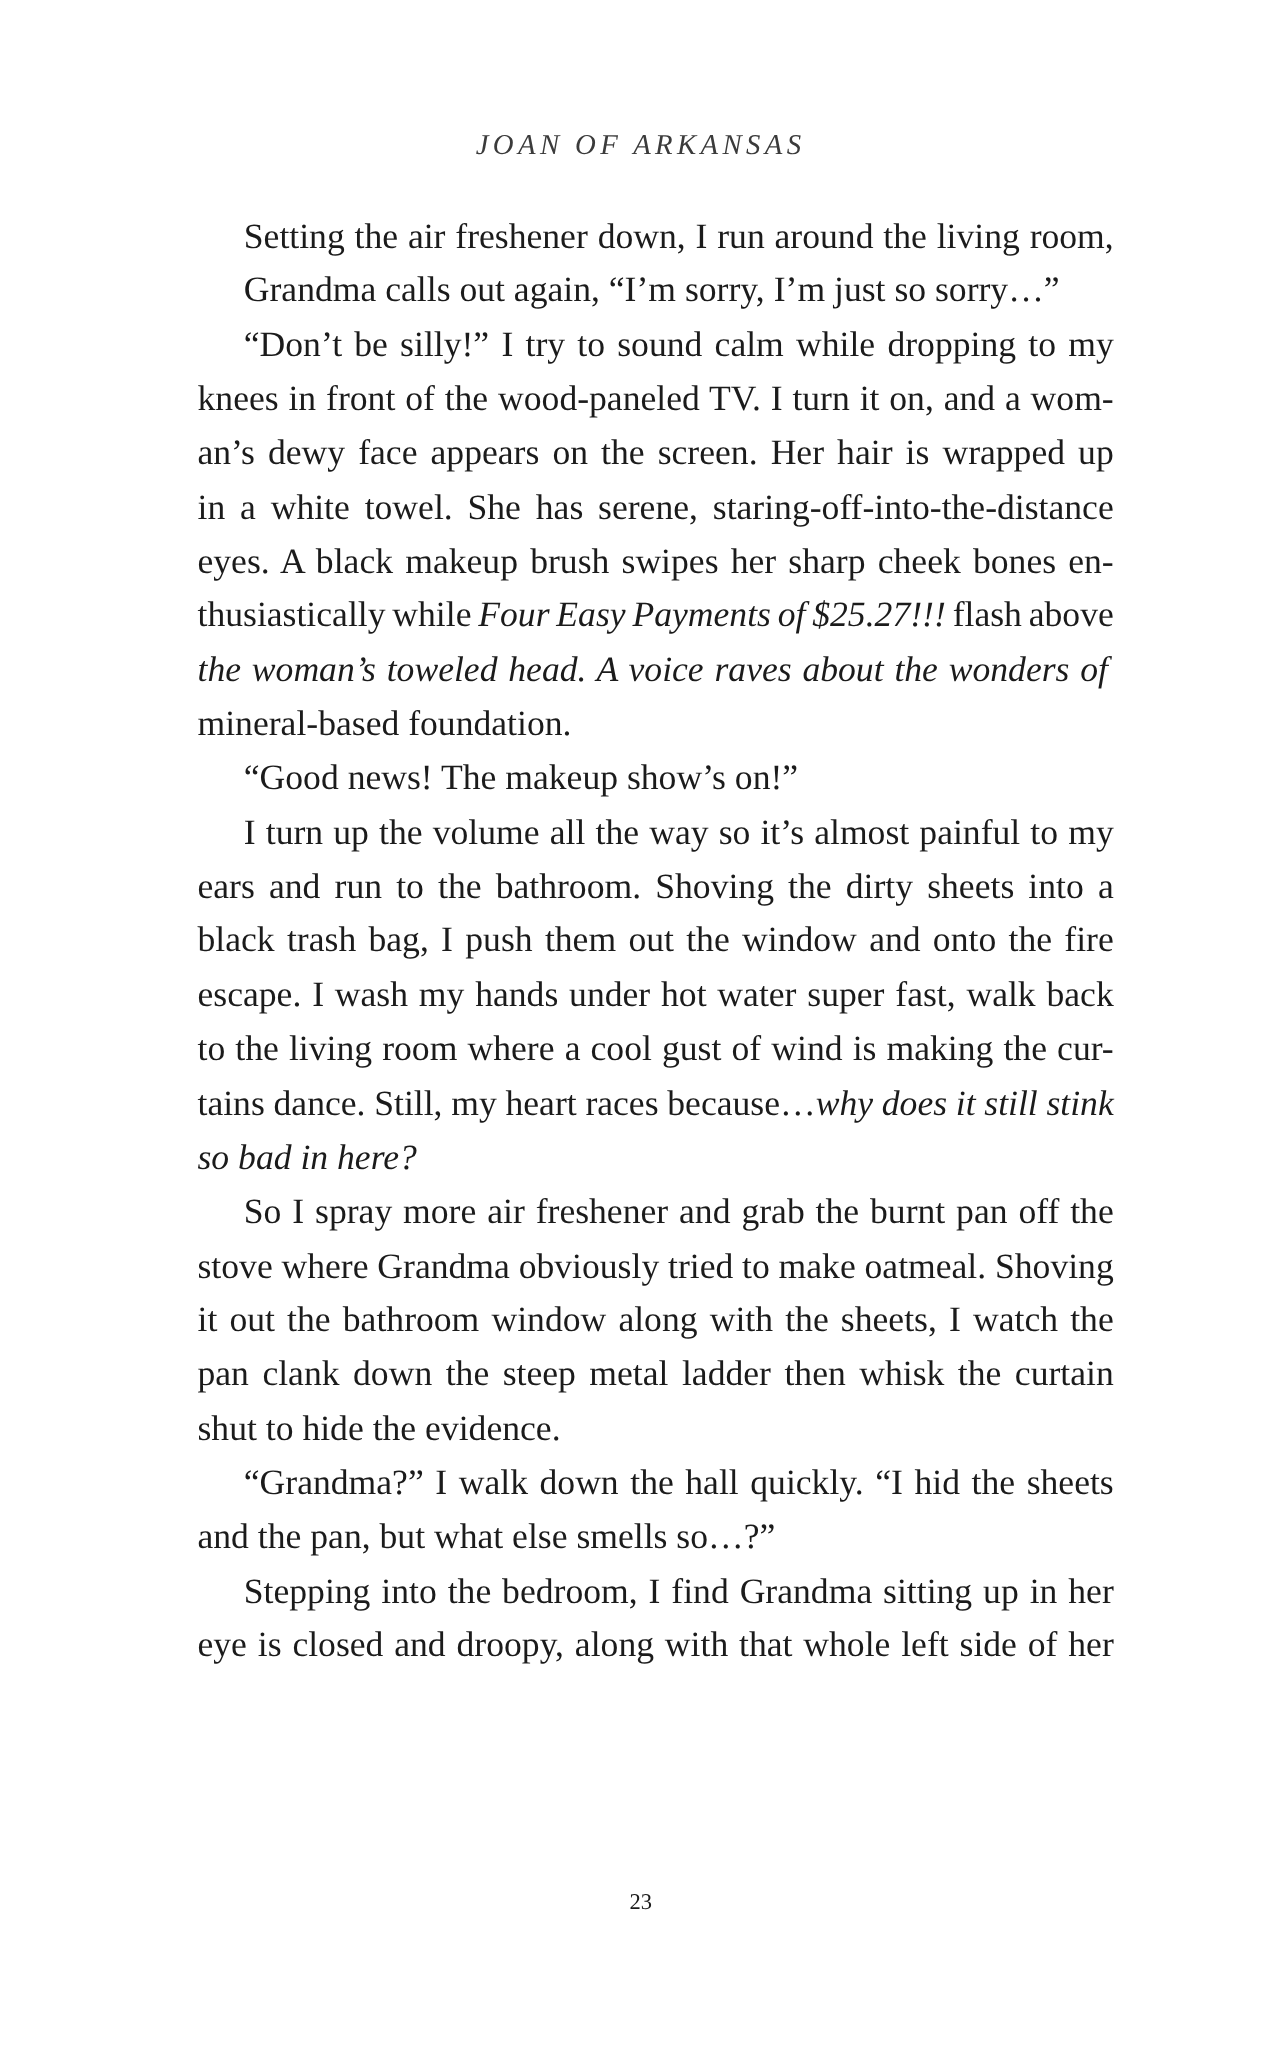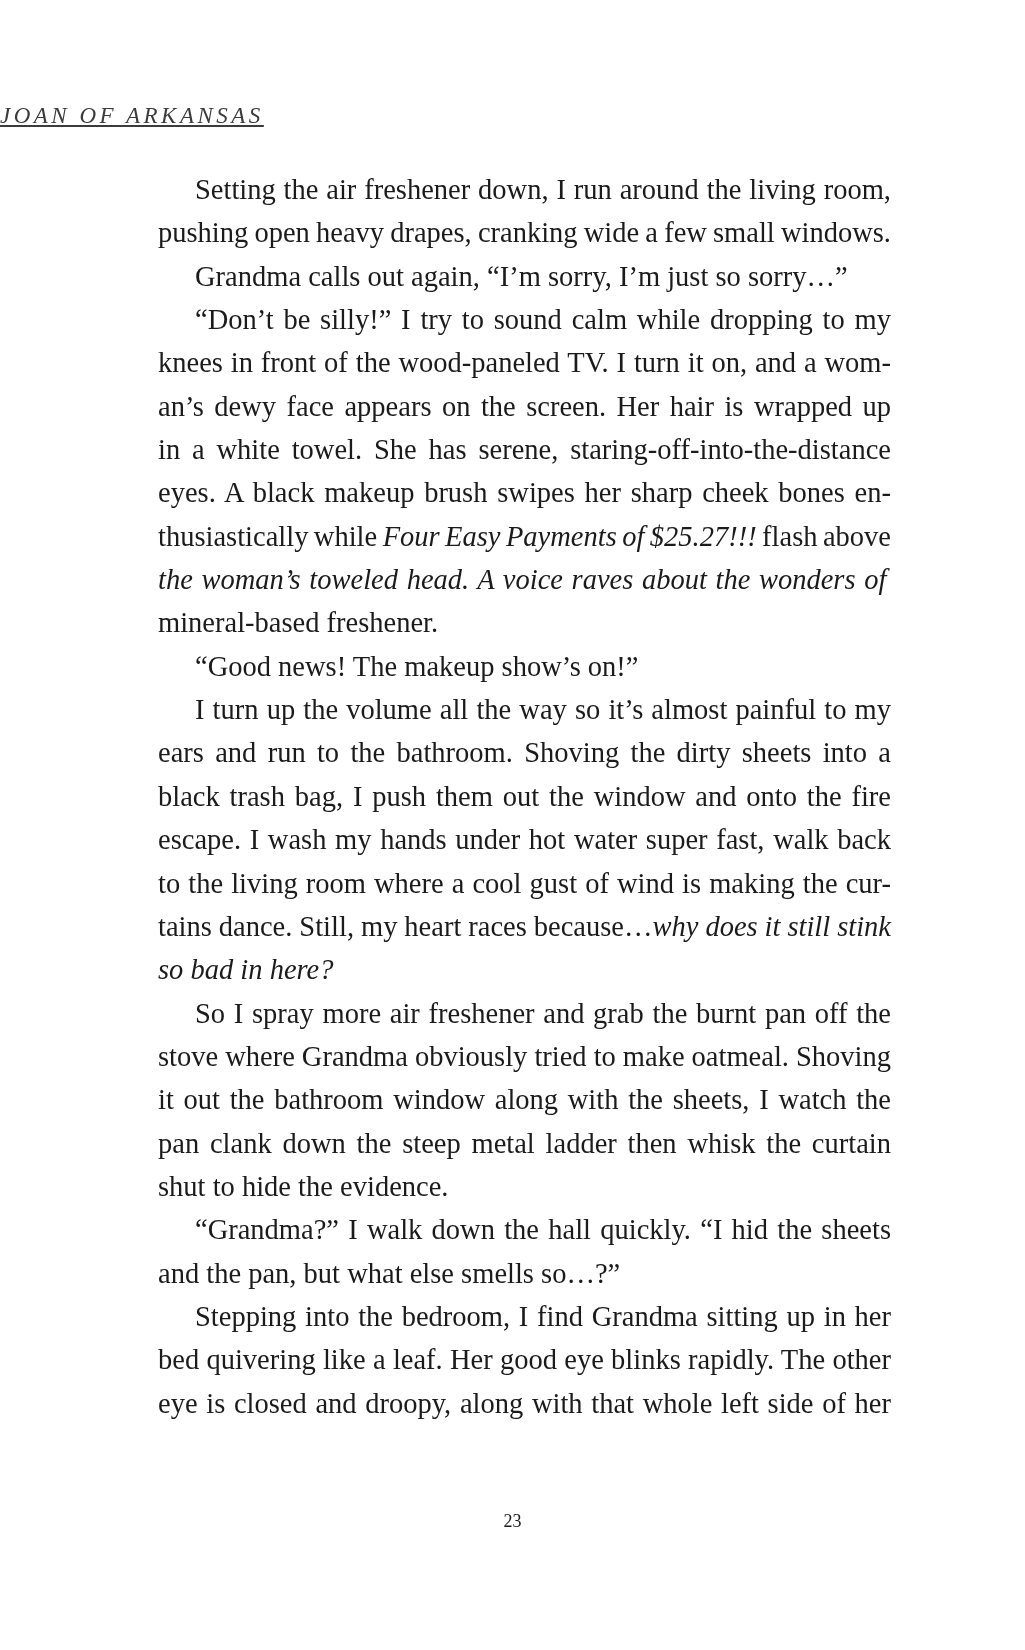--- a/index.html
+++ b/index.html
@@ -13,25 +13,25 @@
     height: 1650px;
     background: var(--bg, #ffffff);
     overflow: hidden;
     font-family: "Liberation Serif", "DejaVu Serif", serif;
   }
   .running-head {
     position: absolute;
     top: 103px;
     left: 0;
     width: 100%;
+    text-align: center;
     font-style: italic;
     font-size: 23px;
     letter-spacing: 3.5px;
     color: var(--head-color, #3b3b3b);
-    text-decoration: underline;
   }
   .body-text {
     position: absolute;
     top: 168px;
     left: 158px;
     width: 733px;
     font-size: 28.5px;
     color: var(--text-color, #1b1b1b);
   }
   .line {
@@ -56,44 +56,42 @@
   }
 </style>
 </head>
 <body>
 
 <div class="page" style="--bg: #ffffff; --text-color: #1b1b1b; --head-color: #3b3b3b;">
   <div class="running-head">JOAN OF ARKANSAS</div>
 
   <div class="body-text">
       <div class="line ind"><span class="lc" style="word-spacing: 0.740625px;"><span>Setting the air freshener down, I run around the living room,</span></span></div>
-      <div class="line"><span class="lc" style="word-spacing: -0.958333px;"><span>pushing open heavy drapes, cranking wide a few small windows.</span></span></div>
       <div class="line ind"><span class="lc"><span>Grandma calls out again, “I’m sorry, I’m just so sorry…”</span></span></div>
       <div class="line ind"><span class="lc" style="word-spacing: 2.65909px;"><span>“Don’t be silly!” I try to sound calm while dropping to my</span></span></div>
       <div class="line"><span class="lc" style="word-spacing: 0.75601px;"><span>knees in front of the wood-paneled TV. I turn it on, and a wom-</span></span></div>
       <div class="line"><span class="lc" style="word-spacing: 3.32955px;"><span>an’s dewy face appears on the screen. Her hair is wrapped up</span></span></div>
       <div class="line"><span class="lc" style="word-spacing: 4.72991px;"><span>in a white towel. She has serene, staring-off-into-the-distance</span></span></div>
       <div class="line"><span class="lc" style="word-spacing: 2.62344px;"><span>eyes. A black makeup brush swipes her sharp cheek bones en-</span></span></div>
       <div class="line"><span class="lc" style="word-spacing: -1.67383px;"><span>thusiastically while </span><em>Four Easy Payments of $25.27!!!</em><span> flash above</span></span></div>
       <div class="line"><span class="lc" style="word-spacing: 1.51562px; font-style: italic;"><span>the woman’s toweled head. A voice raves about the wonders of</span></span></div>
-      <div class="line"><span class="lc"><span>mineral-based freshener.</span></span></div>
+      <div class="line"><span class="lc"><span>mineral-based foundation.</span></span></div>
       <div class="line ind"><span class="lc"><span>“Good news! The makeup show’s on!”</span></span></div>
       <div class="line ind"><span class="lc" style="word-spacing: 0.991587px;"><span>I turn up the volume all the way so it’s almost painful to my</span></span></div>
       <div class="line"><span class="lc" style="word-spacing: 4.17756px;"><span>ears and run to the bathroom. Shoving the dirty sheets into a</span></span></div>
       <div class="line"><span class="lc" style="word-spacing: 2.71094px;"><span>black trash bag, I push them out the window and onto the fire</span></span></div>
       <div class="line"><span class="lc" style="word-spacing: 1.52557px;"><span>escape. I wash my hands under hot water super fast, walk back</span></span></div>
       <div class="line"><span class="lc" style="word-spacing: 0.961538px;"><span>to the living room where a cool gust of wind is making the cur-</span></span></div>
       <div class="line"><span class="lc" style="word-spacing: -0.148438px;"><span>tains dance. Still, my heart races because…</span><em>why does it still stink</em></span></div>
       <div class="line"><span class="lc"><em>so bad in here?</em></span></div>
       <div class="line ind"><span class="lc" style="word-spacing: 1.59115px;"><span>So I spray more air freshener and grab the burnt pan off the</span></span></div>
       <div class="line"><span class="lc" style="word-spacing: -0.0898438px;"><span>stove where Grandma obviously tried to make oatmeal. Shoving</span></span></div>
       <div class="line"><span class="lc" style="word-spacing: 2.59517px;"><span>it out the bathroom window along with the sheets, I watch the</span></span></div>
       <div class="line"><span class="lc" style="word-spacing: 3.65469px;"><span>pan clank down the steep metal ladder then whisk the curtain</span></span></div>
       <div class="line"><span class="lc"><span>shut to hide the evidence.</span></span></div>
       <div class="line ind"><span class="lc" style="word-spacing: 2.11875px;"><span>“Grandma?” I walk down the hall quickly. “I hid the sheets</span></span></div>
       <div class="line"><span class="lc"><span>and the pan, but what else smells so…?”</span></span></div>
       <div class="line ind"><span class="lc" style="word-spacing: 1.60625px;"><span>Stepping into the bedroom, I find Grandma sitting up in her</span></span></div>
-      <div class="line"><span class="lc" style="word-spacing: 0.15625px;"><span>bed quivering like a leaf. Her good eye blinks rapidly. The other</span></span></div>
       <div class="line"><span class="lc" style="word-spacing: 1.54818px;"><span>eye is closed and droopy, along with that whole left side of her</span></span></div>
     </div>
 
   <div class="page-number">23</div>
 </div>
 
 </body></html>

